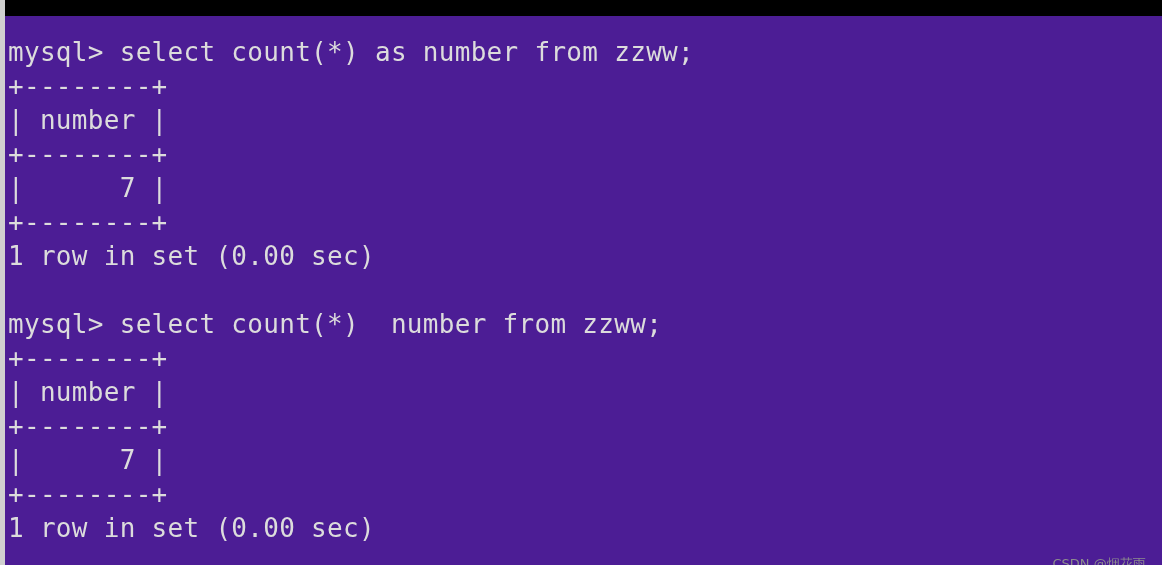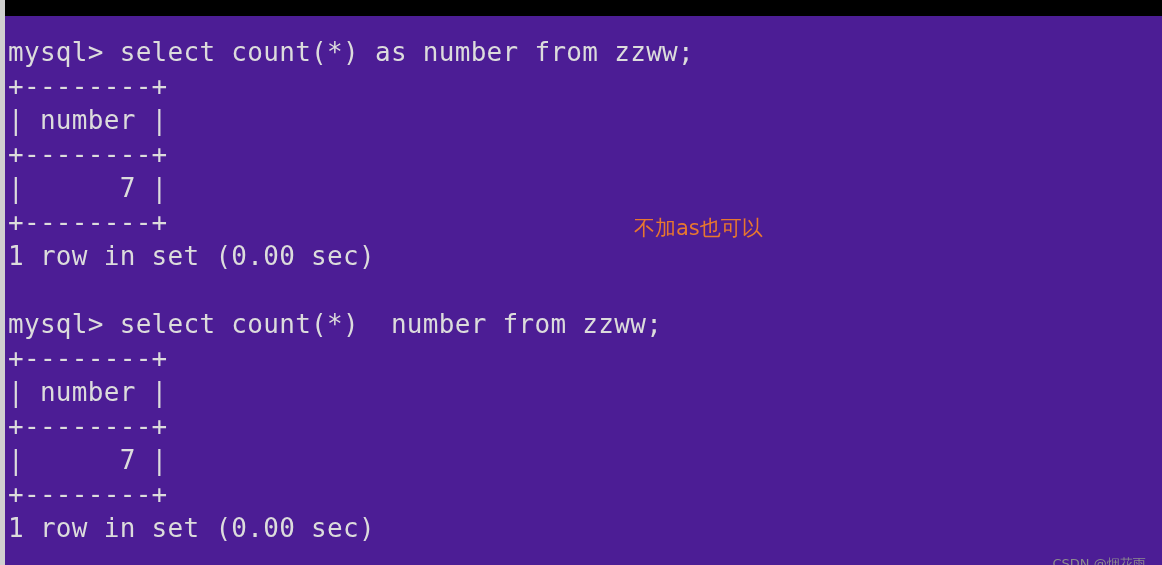--- a/index.html
+++ b/index.html
@@ -85,20 +85,19 @@
 1 row in set (0.00 sec)
 
 mysql&gt; select count(*)  number from zzww;
 +--------+
 | number |
 +--------+
 |      7 |
 +--------+
 1 row in set (0.00 sec)</pre>
 
-    <div class="annotation-note">不加as也可以</div>
 
     <div class="watermark">CSDN @烟花雨..</div>
 
     <div id="cursor-block"></div>
 
   </div>
 </div>
 
 </body></html>

